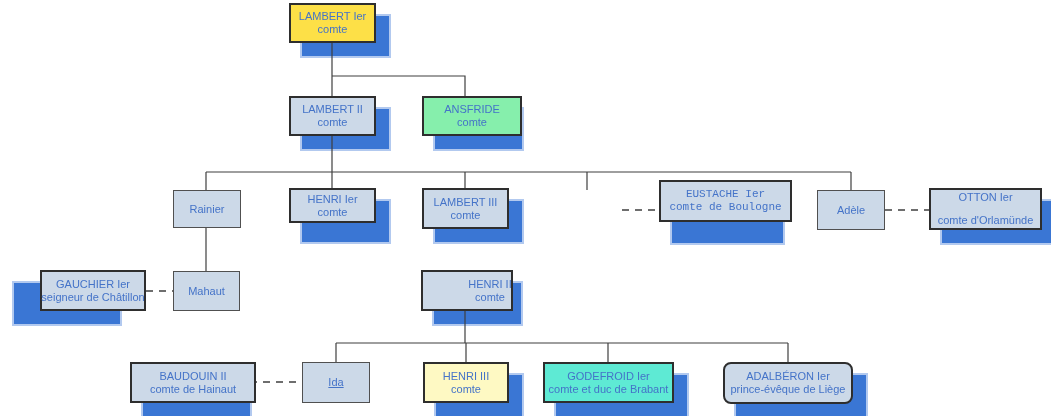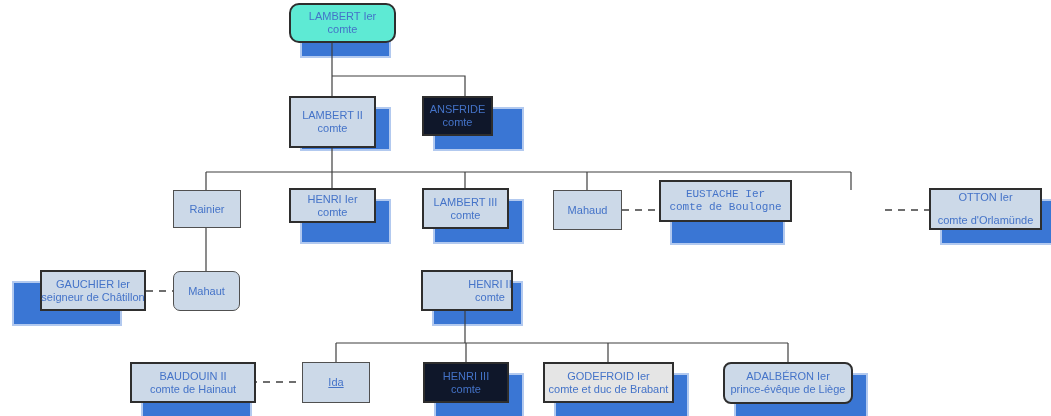--- a/index.html
+++ b/index.html
@@ -63,77 +63,77 @@
       <polyline points="336,343 788,343" fill="none" stroke="#3f3f3f" stroke-width="1.2"></polyline>
       <polyline points="336,343 336,362" fill="none" stroke="#3f3f3f" stroke-width="1.2"></polyline>
       <polyline points="466,343 466,362" fill="none" stroke="#3f3f3f" stroke-width="1.2"></polyline>
       <polyline points="608,343 608,362" fill="none" stroke="#3f3f3f" stroke-width="1.2"></polyline>
       <polyline points="788,343 788,362" fill="none" stroke="#3f3f3f" stroke-width="1.2"></polyline>
       <polyline points="622,210 659,210" fill="none" stroke="#3f3f3f" stroke-width="1.5" stroke-dasharray="7 6"></polyline>
       <polyline points="885,210 929,210" fill="none" stroke="#3f3f3f" stroke-width="1.5" stroke-dasharray="7 6"></polyline>
       <polyline points="107,291 173,291" fill="none" stroke="#3f3f3f" stroke-width="1.5" stroke-dasharray="7 6"></polyline>
       <polyline points="237,382 302,382" fill="none" stroke="#3f3f3f" stroke-width="1.5" stroke-dasharray="7 6"></polyline>
     </svg>
-    <div class="node main" style="left: 289px; top: 3px; width: 107px; height: 40px; background: #5eead4; color: rgb(68, 115, 200); border-radius: 10px;">
+    <div class="node main" style="left: 289px; top: 3px; width: 87px; height: 40px; background: #fde047; color: rgb(68, 115, 200);">
       <div class="nline">LAMBERT Ier</div>
       <div class="nline">comte</div>
     </div>
-    <div class="node main" style="left: 289px; top: 96px; width: 87px; height: 52px; background: rgb(204, 217, 232); color: rgb(68, 115, 200);">
+    <div class="node main" style="left: 289px; top: 96px; width: 87px; height: 40px; background: rgb(204, 217, 232); color: rgb(68, 115, 200);">
       <div class="nline">LAMBERT II</div>
       <div class="nline">comte</div>
     </div>
-    <div class="node main" style="left: 422px; top: 96px; width: 71px; height: 40px; background: #0f172a; color: rgb(68, 115, 200);">
+    <div class="node main" style="left: 422px; top: 96px; width: 100px; height: 40px; background: #86efac; color: rgb(68, 115, 200);">
       <div class="nline">ANSFRIDE</div>
       <div class="nline">comte</div>
     </div>
     <div class="node spouse" style="left: 173px; top: 190px; width: 68px; height: 38px; background: rgb(204, 217, 232); color: rgb(68, 115, 200);">
       <div class="nline">Rainier</div>
     </div>
     <div class="node main" style="left: 289px; top: 188px; width: 87px; height: 35px; background: rgb(204, 217, 232); color: rgb(68, 115, 200);">
       <div class="nline">HENRI Ier</div>
       <div class="nline">comte</div>
     </div>
     <div class="node main" style="left: 422px; top: 188px; width: 87px; height: 41px; background: rgb(204, 217, 232); color: rgb(68, 115, 200);">
       <div class="nline">LAMBERT III</div>
       <div class="nline">comte</div>
     </div>
-    <div class="node spouse" style="left: 553px; top: 190px; width: 69px; height: 40px; background: rgb(204, 217, 232); color: rgb(68, 115, 200);">
-      <div class="nline">Mahaud</div>
-    </div>
     <div class="node main" style="left: 659px; top: 180px; width: 133px; height: 42px; background: rgb(204, 217, 232); color: rgb(68, 115, 200); font-family: Liberation Mono, monospace;">
       <div class="nline">EUSTACHE Ier</div>
       <div class="nline">comte de Boulogne</div>
+    </div>
+    <div class="node spouse" style="left: 817px; top: 190px; width: 68px; height: 40px; background: rgb(204, 217, 232); color: rgb(68, 115, 200);">
+      <div class="nline">Adèle</div>
     </div>
     <div class="node main" style="left: 929px; top: 188px; width: 113px; height: 42px; background: rgb(204, 217, 232); color: rgb(68, 115, 200); justify-content: space-between;">
       <div class="nline">OTTON Ier</div>
       <div class="nline">comte d'Orlamünde</div>
     </div>
     <div class="node main" style="left: 1px; top: 270px; width: 106px; height: 41px; background: rgb(204, 217, 232); color: rgb(68, 115, 200); margin-left: 39px;">
       <div class="nline">GAUCHIER Ier</div>
       <div class="nline">seigneur de Châtillon</div>
     </div>
-    <div class="node spouse" style="left: 173px; top: 271px; width: 67px; height: 40px; background: rgb(204, 217, 232); color: rgb(68, 115, 200); border-radius: 7px;">
+    <div class="node spouse" style="left: 173px; top: 271px; width: 67px; height: 40px; background: rgb(204, 217, 232); color: rgb(68, 115, 200);">
       <div class="nline">Mahaut</div>
     </div>
     <div class="node main" style="left: 421px; top: 270px; width: 92px; height: 41px; background: rgb(204, 217, 232); color: rgb(68, 115, 200); padding-left: 47px;">
       <div class="nline">HENRI II</div>
       <div class="nline">comte</div>
     </div>
     <div class="node main" style="left: 130px; top: 362px; width: 126px; height: 41px; background: rgb(204, 217, 232); color: rgb(68, 115, 200);">
       <div class="nline">BAUDOUIN II</div>
       <div class="nline">comte de Hainaut</div>
     </div>
     <div class="node spouse" style="left: 302px; top: 362px; width: 68px; height: 41px; background: rgb(204, 217, 232); color: rgb(68, 115, 200); text-decoration: underline;">
       <div class="nline">Ida</div>
     </div>
-    <div class="node main" style="left: 423px; top: 362px; width: 86px; height: 41px; background: #0f172a; color: rgb(68, 115, 200);">
+    <div class="node main" style="left: 423px; top: 362px; width: 86px; height: 41px; background: #fef9c3; color: rgb(68, 115, 200);">
       <div class="nline">HENRI III</div>
       <div class="nline">comte</div>
     </div>
-    <div class="node main" style="left: 543px; top: 362px; width: 131px; height: 41px; background: #e5e5e5; color: rgb(68, 115, 200);">
+    <div class="node main" style="left: 543px; top: 362px; width: 131px; height: 41px; background: #5eead4; color: rgb(68, 115, 200);">
       <div class="nline">GODEFROID Ier</div>
       <div class="nline">comte et duc de Brabant</div>
     </div>
     <div class="node main" style="left: 723px; top: 362px; width: 130px; height: 42px; background: rgb(204, 217, 232); color: rgb(68, 115, 200); border-radius: 8px;">
       <div class="nline">ADALBÉRON Ier</div>
       <div class="nline">prince-évêque de Liège</div>
     </div>
   </div>
 
 </body></html>

